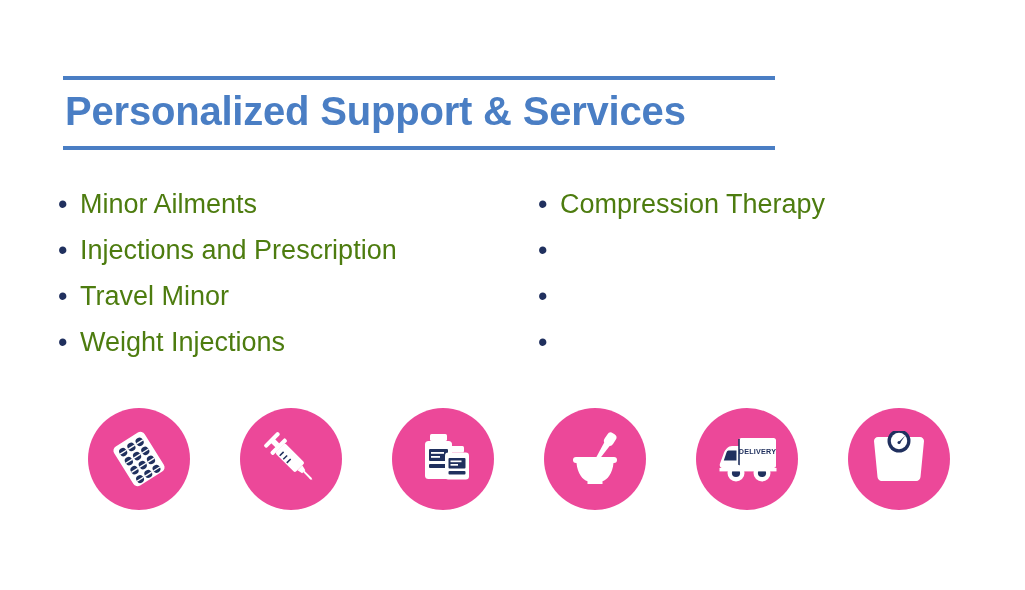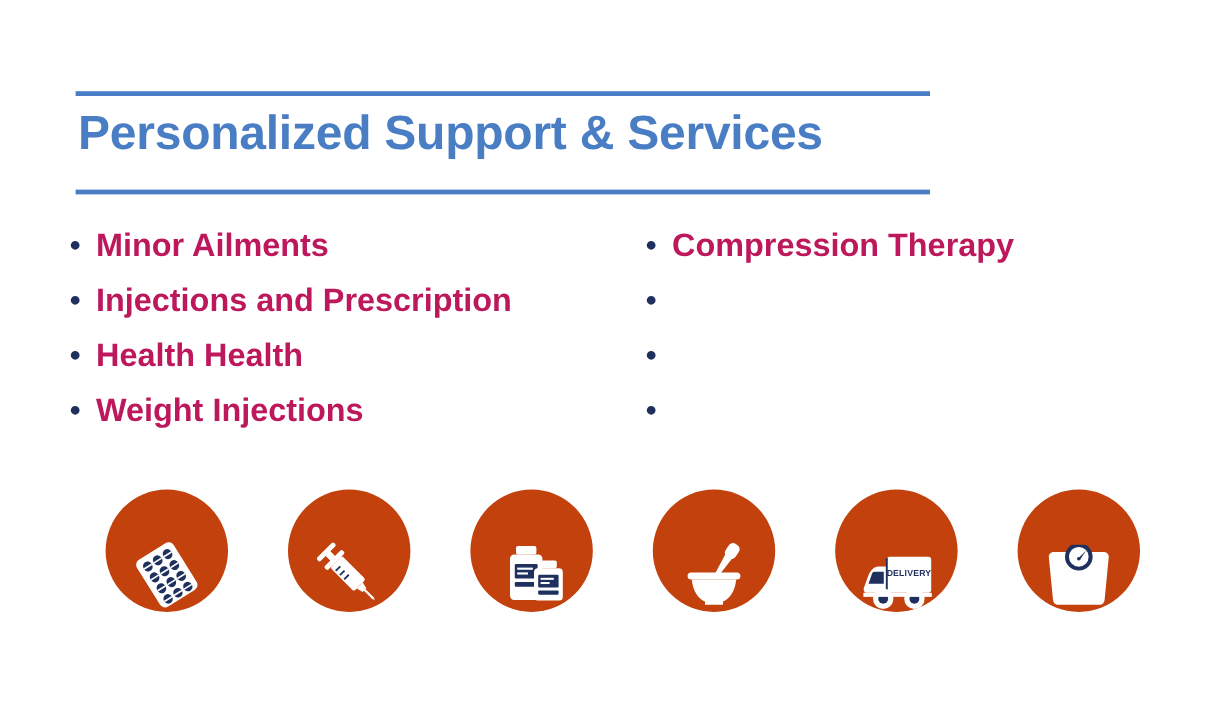--- a/index.html
+++ b/index.html
@@ -33,21 +33,21 @@
     background: #4a7ec4;
   }
   .rule-top { margin: 0 0 0 0; }
   .rule-bottom { margin: 0; }
   .title-text {
     font-size: 40px;
     font-weight: bold;
     color: #4a7ec4;
     letter-spacing: -0.2px;
     line-height: 62px;
-    padding: 0 0 16px 2px;
+    padding: 0 0 4px 2px;
     white-space: nowrap;
   }
 
   
   .lists {
     position: absolute;
     left: 0;
     top: 181px;
     width: 1025px;
     height: 185px;
@@ -68,39 +68,39 @@
   .dot {
     flex: 0 0 auto;
     width: 22px;
     font-size: 27px;
     line-height: 46px;
     color: #20305e;
   }
   .bullet-label {
     font-size: 27px;
     line-height: 46px;
-    color: #be185d;
-    font-weight: 700;
+    color: #4d7c0f;
+    font-weight: 400;
   }
 
   
   .icon-row {
     position: absolute;
     left: 88px;
     top: 408px;
     display: flex;
     gap: 50px;
   }
   .icon-circle {
     width: 102px;
     height: 102px;
     border-radius: 50%;
-    background: #c2410c;
+    background: #ec4899;
     display: flex;
-    align-items: flex-end;
+    align-items: center;
     justify-content: center;
   }
   .icon-circle svg { display: block; }
 </style>
 </head>
 <body>
 
 <div id="canvas">
 
   <div class="title-block">
@@ -118,21 +118,21 @@
         <span class="bullet-label">Minor Ailments</span>
       </div>
 
       <div class="bullet-row">
         <span class="dot">•</span>
         <span class="bullet-label">Injections and Prescription</span>
       </div>
 
       <div class="bullet-row">
         <span class="dot">•</span>
-        <span class="bullet-label">Health Health</span>
+        <span class="bullet-label">Travel Minor</span>
       </div>
 
       <div class="bullet-row">
         <span class="dot">•</span>
         <span class="bullet-label">Weight Injections</span>
       </div>
 
     </div>
 
     <div class="col col-right">

